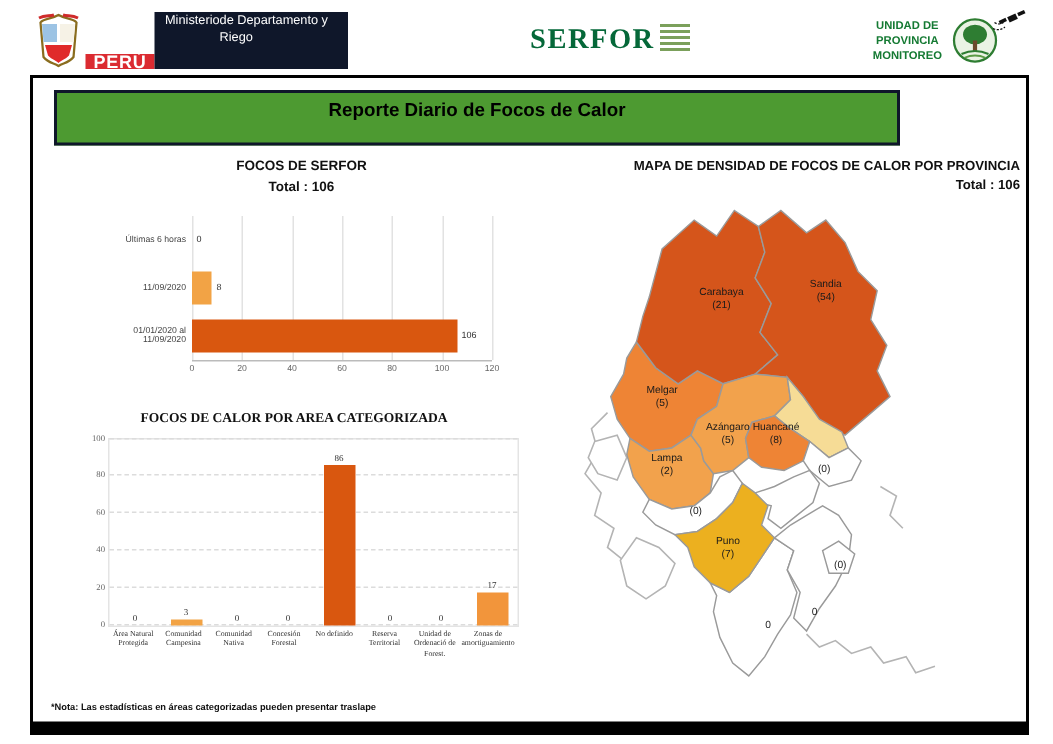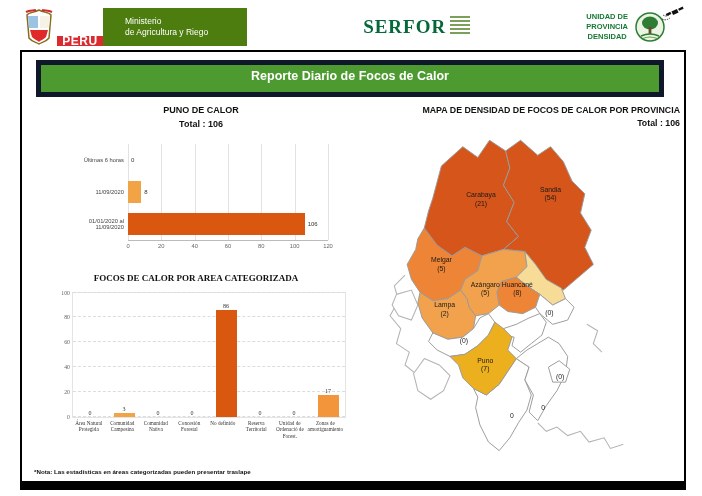--- a/index.html
+++ b/index.html
@@ -5,35 +5,35 @@
   html,body{margin:0;padding:0;background:#fff;}
   .page{position:relative;width:702px;height:496px;background:#fff;overflow:hidden;
         font-family:"Liberation Sans", sans-serif;}
   
   .header{position:absolute;top:6px;left:24px;width:656px;height:42px;display:flex;
           align-items:center;justify-content:space-between;}
   .brand{display:flex;align-items:stretch;height:38px;}
   .shield{width:30px;height:38px;margin-right:3px;}
   .peru-box{width:46px;background:#DB2B31;color:#fff;font-weight:bold;font-size:12px;
             display:flex;align-items:center;justify-content:center;letter-spacing:.5px;margin-top:28px;}
-  .min-box{width:122px;background:#4d7c0f;color:#fff;font-size:8.5px;line-height:1.25;
-           display:flex;flex-direction:column;justify-content:center;padding-left:22px;}
+  .min-box{width:122px;background:#0f172a;color:#fff;font-size:8.5px;line-height:1.25;
+           display:flex;flex-direction:row;justify-content:center;padding-left:7px;}
   .serfor{display:flex;gap:4px;}
   .serfor-word{font-family:"Liberation Serif", serif;font-weight:bold;font-size:19px;
                color:#056839;letter-spacing:1px;}
   .serfor-lines{display:flex;flex-direction:column;gap:2px;}
   .serfor-lines div{width:20px;height:2px;background:#7BA05B;}
   .unit{display:flex;align-items:center;gap:6px;position:relative;padding-right:14px;}
   .unit-text{color:#157A33;font-weight:bold;font-size:7.5px;text-align:center;line-height:1.3;}
   .sat{position:absolute;top:-6px;right:-4px;}
   
   .frame{position:absolute;left:20px;top:50px;width:666px;height:440px;box-sizing:border-box;
          border:2px solid #000;border-bottom:9px solid #000;background:#fff;}
-  .greenbar{position:absolute;top:8px;left:14px;width:628px;height:37px;background:#4D9A31;
-            border:5px solid #0f172a;color:#ffffff;text-align:center;font-weight:bold;
+  .greenbar{position:absolute;top:8px;left:14px;width:564px;height:37px;background:#4D9A31;
+            border:2px solid #0f172a;color:#000000;text-align:center;font-weight:bold;
             font-size:12.5px;line-height:1.45;padding-top:2px;box-sizing:border-box;}
   
   .leftcol{position:absolute;left:14px;top:52px;width:330px;height:370px;}
   .c-title{text-align:center;font-weight:bold;font-size:9px;color:#111;line-height:1.5;}
   .c1{position:absolute;left:26px;top:40px;width:278px;height:116px;}
   .c1grid{position:absolute;left:66px;top:0;width:200px;height:96px;}
   .c1grid div{position:absolute;top:0;bottom:0;width:1px;background:#E2E2E2;}
   .c1rows{position:absolute;left:0;top:0;width:278px;height:96px;display:flex;
           flex-direction:column;justify-content:space-around;}
   .c1row{display:flex;align-items:center;height:32px;}
@@ -75,21 +75,21 @@
         <path d="M4 8 L14 8 L14 20 L5 20 Z" fill="#9CC3E4"></path>
         <path d="M16 8 L26 8 L25 20 L16 20 Z" fill="#F6F2E6"></path>
         <path d="M6 22 L24 22 L22 29 C19 32 17 32 15 34 C13 32 11 32 8 29 Z" fill="#E02A2A"></path>
         <path d="M2 4 C6 2 9 3 12 2 M28 4 C24 2 21 3 18 2" stroke="#CF2B2B" stroke-width="2" fill="none"></path>
       </svg>
       <div class="peru-box">
         <span>PERÚ</span>
       </div>
       <div class="min-box">
         <span>Ministerio</span>
-        <span>de Agricultura y Riego</span>
+        <span>de Departamento y Riego</span>
       </div>
     </div>
 
     <div class="serfor">
       <span class="serfor-word">SERFOR</span>
       <div class="serfor-lines">
         <div></div>
           <div></div>
           <div></div>
           <div></div>
@@ -100,42 +100,42 @@
     <div class="unit">
       <svg class="sat" width="26" height="18" viewBox="0 0 26 18">
         <rect x="14" y="5" width="6" height="4" fill="#111" transform="rotate(-25 17 7)"></rect>
         <rect x="8" y="8" width="5" height="2.4" fill="#111" transform="rotate(-25 10 9)"></rect>
         <rect x="20.5" y="2.5" width="5" height="2.4" fill="#111" transform="rotate(-25 23 4)"></rect>
         <path d="M4 14 Q8 16 12 13 M5 10 Q8 12 11 10" stroke="#111" stroke-width="0.8" fill="none" stroke-dasharray="1.5 1"></path>
       </svg>
       <div class="unit-text">
         <div>UNIDAD DE</div>
         <div>PROVINCIA</div>
-        <div>DENSIDAD</div>
+        <div>MONITOREO</div>
       </div>
       <svg width="32" height="32" viewBox="0 0 32 32">
         <circle cx="16" cy="16" r="14" fill="#EAF3E4" stroke="#2E7D32" stroke-width="1.5"></circle>
         <ellipse cx="16" cy="12" rx="8" ry="6.5" fill="#2E7D32"></ellipse>
         <rect x="14.6" y="16" width="2.8" height="7" fill="#6B4A2B"></rect>
         <path d="M7 25 Q16 21 25 25" stroke="#2E7D32" stroke-width="1.4" fill="none"></path>
         <path d="M9 27.5 Q16 24.5 23 27.5" stroke="#5B9B46" stroke-width="1.2" fill="none"></path>
       </svg>
     </div>
   </div>
 
   <div class="frame">
 
     <div class="greenbar">
       <div>Reporte Diario de Focos de Calor</div>
     </div>
 
     <div class="leftcol">
 
       <div class="c-title">
-        <div>PUNO DE CALOR</div>
+        <div>FOCOS DE SERFOR</div>
         <div>Total : 106</div>
       </div>
 
       <div class="c1">
         <div class="c1grid" id="c1grid">
             <div style="left: 0%;"></div>
             <div style="left: 16.6667%;"></div>
             <div style="left: 33.3333%;"></div>
             <div style="left: 50%;"></div>
             <div style="left: 66.6667%;"></div>

